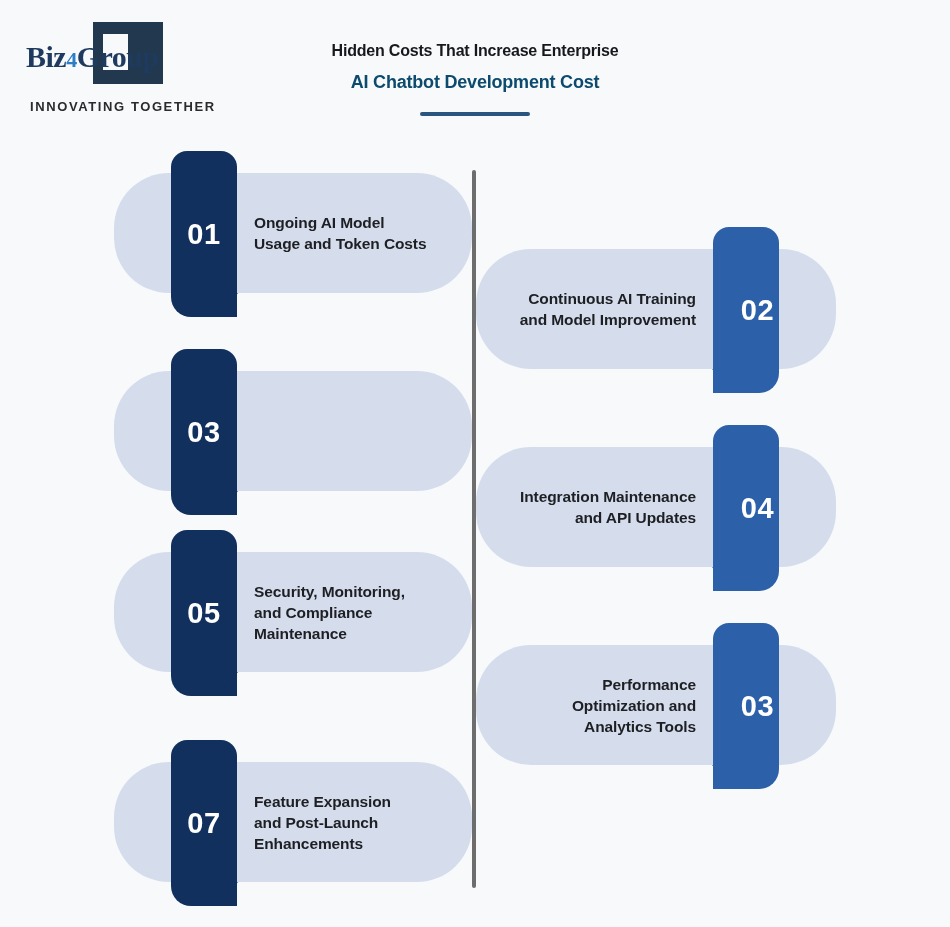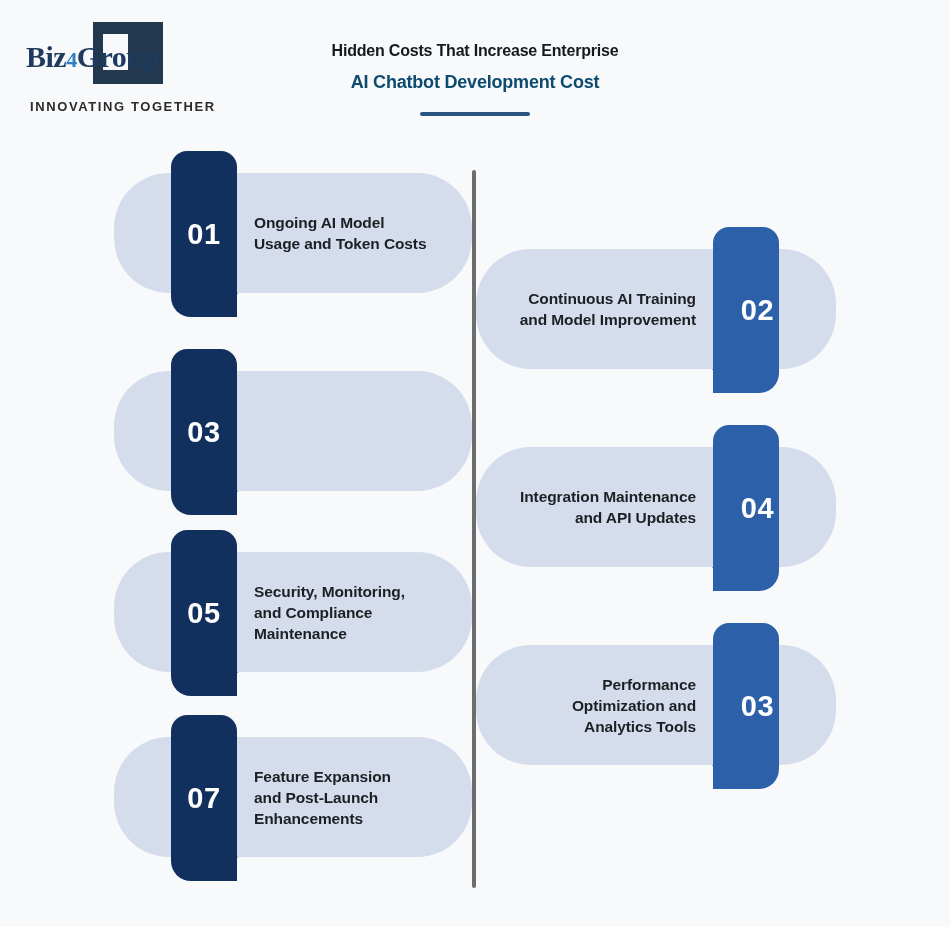--- a/index.html
+++ b/index.html
@@ -171,21 +171,21 @@
   </div>
 
   <div class="row right" style="top:645px">
     <div class="pill"></div>
     <div class="badge">03</div>
     <div class="label">Performance
 Optimization and
 Analytics Tools</div>
   </div>
 
-  <div class="row left" style="top:737px">
+  <div class="row left" style="top:762px">
     <div class="pill"></div>
     <div class="badge">07</div>
     <div class="label">Feature Expansion
 and Post-Launch
 Enhancements</div>
   </div>
 
 </div>
 
 </body></html>

